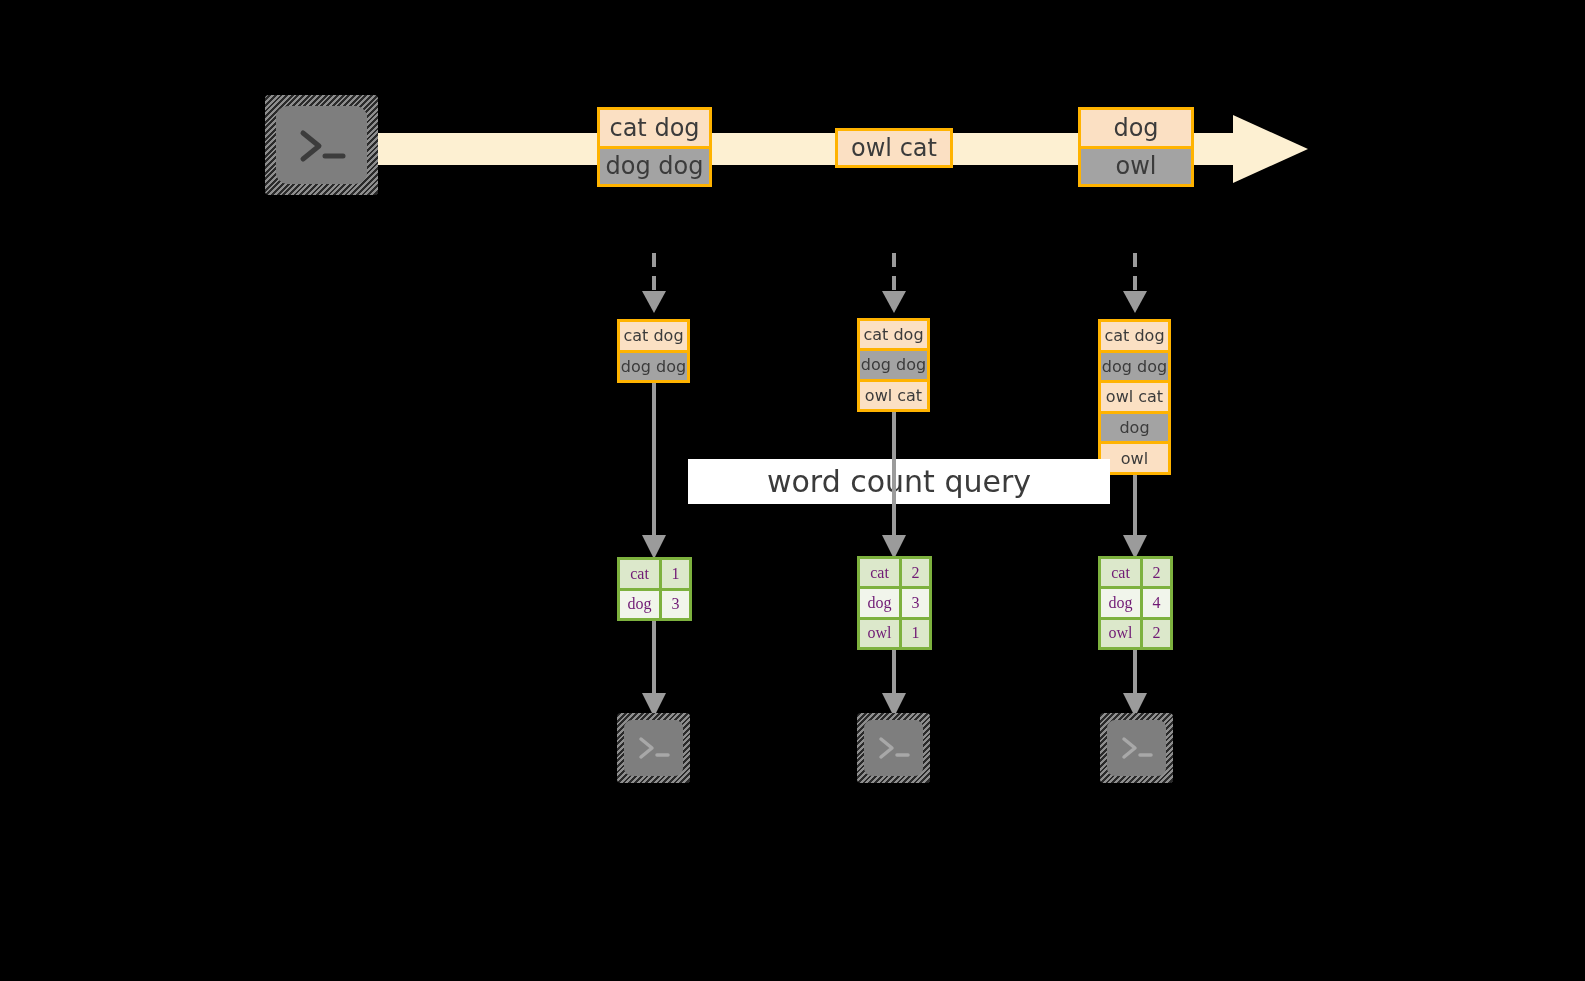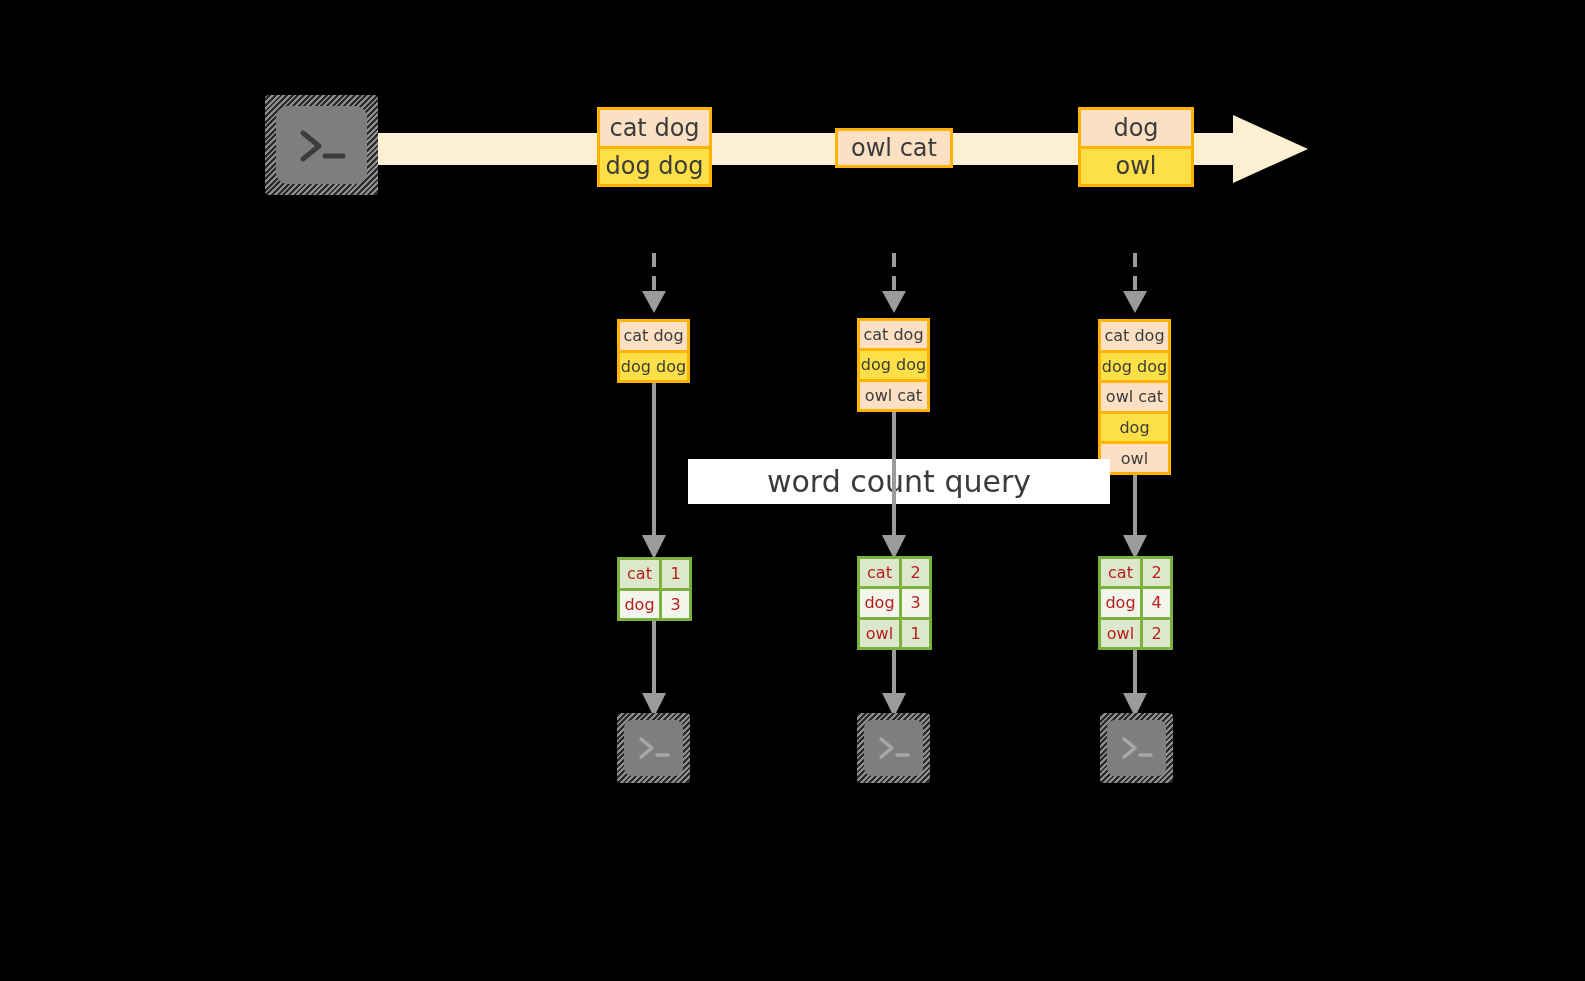--- a/index.html
+++ b/index.html
@@ -61,21 +61,21 @@
     flex: 1 1 auto;
     display: flex;
     align-items: center;
     justify-content: center;
     color: #3b3b3b;
     white-space: nowrap;
     border-bottom: 3px solid #FFB300;
   }
   .rec-cell:last-child { border-bottom: none; }
   .rec-cell.dark  { background: #FBE0C3; }
-  .rec-cell.light { background: #fde047; }
+  .rec-cell.light { background: #a3a3a3; }
 
   
   .rec-big .rec-cell { font-size: 24px; }
   
   .rec-small .rec-cell { font-size: 16px; }
 
   
   .cnt-box {
     position: absolute;
     box-sizing: border-box;
@@ -90,22 +90,23 @@
     flex: 1 1 auto;
     border-bottom: 3px solid #7DB13E;
   }
   .cnt-row:last-child { border-bottom: none; }
   .cnt-word, .cnt-num {
     box-sizing: border-box;
     display: flex;
     align-items: center;
     justify-content: center;
     font-size: 16px;
-    color: #b91c1c;
+    color: #701a75;
     white-space: nowrap;
+    font-family: Liberation Serif, serif;
   }
   .cnt-word { flex: 0 0 42px; border-right: 3px solid #7DB13E; }
   .cnt-num  { flex: 1 1 auto; }
   .cnt-row.dark  .cnt-word, .cnt-row.dark  .cnt-num  { background: #DCE8CB; }
   .cnt-row.light .cnt-word, .cnt-row.light .cnt-num  { background: #F1F5EB; }
 
   
   .conn { position: absolute; }
 
   

